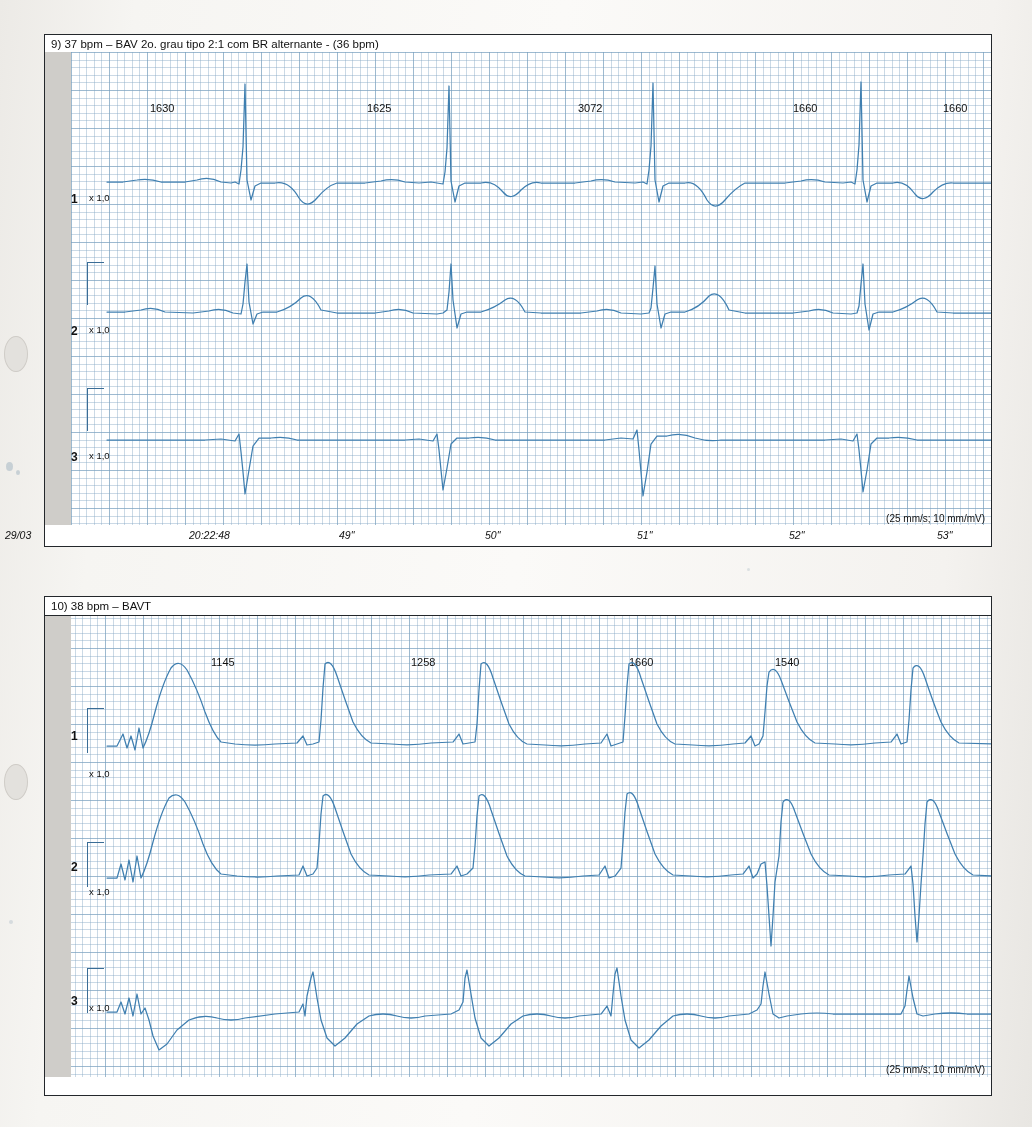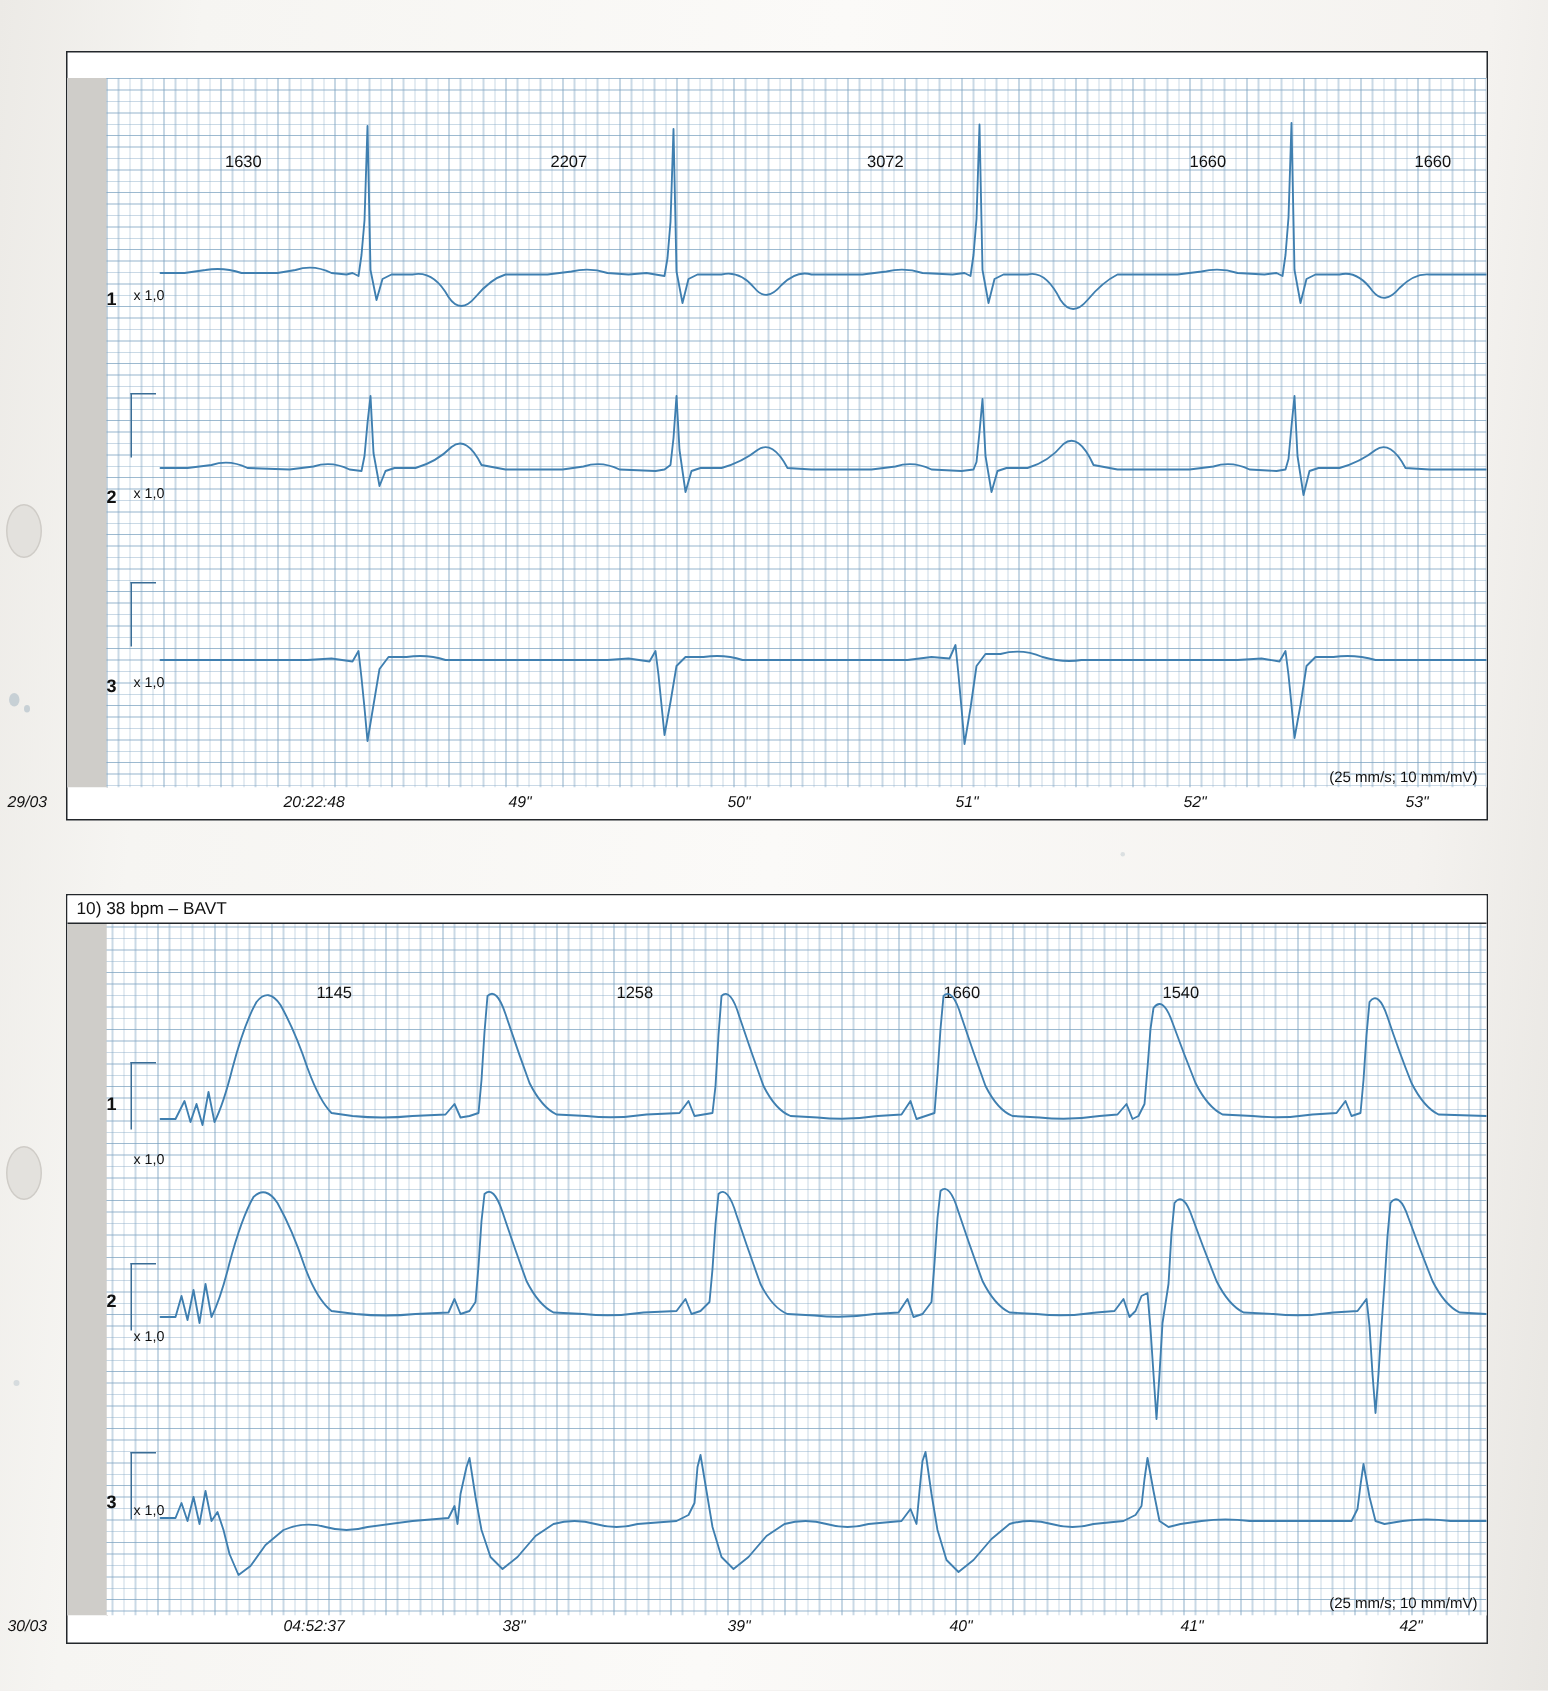--- a/index.html
+++ b/index.html
@@ -94,27 +94,28 @@
 
 <div class="hole" style="left:4px;top:336px;"></div>
 <div class="hole" style="left:4px;top:764px;"></div>
 <div class="speck" style="left:6px;top:462px;width:7px;height:9px;"></div>
 <div class="speck" style="left:16px;top:470px;width:4px;height:5px;"></div>
 <div class="speck" style="left:9px;top:920px;width:4px;height:4px;opacity:.5;"></div>
 <div class="speck" style="left:747px;top:568px;width:3px;height:3px;opacity:.45;"></div>
 
 <div class="strip" style="left:44px;top:34px;width:948px;height:513px;">
 
+  <div class="strip-title">9) 37 bpm – BAV 2o. grau tipo 2:1 com BR alternante - (36 bpm)</div>
 
   <div class="plot" style="top:17px;height:473px;">
     <div class="gutter"></div>
     <div class="grid"></div>
 
     <div class="bpm" style="left:105px;top:50px;">1630</div>
-    <div class="bpm" style="left:322px;top:50px;">2207</div>
+    <div class="bpm" style="left:322px;top:50px;">1625</div>
     <div class="bpm" style="left:533px;top:50px;">3072</div>
     <div class="bpm" style="left:748px;top:50px;">1660</div>
     <div class="bpm" style="left:898px;top:50px;">1660</div>
 
     <div class="lead-num" style="top:140px;left:26px;">1</div>
     <div class="gain" style="top:140px;left:44px;">x 1,0</div>
     <div class="lead-num" style="top:272px;left:26px;">2</div>
     <div class="gain" style="top:272px;left:44px;">x 1,0</div>
     <div class="lead-num" style="top:398px;left:26px;">3</div>
     <div class="gain" style="top:398px;left:44px;">x 1,0</div>
@@ -174,22 +175,13 @@
       <path class="ecg" d="M62,130 L72,130 L78,118 L82,132 L86,120 L90,134 L94,112 L98,132 Q104,120 110,96 Q118,66 126,52 Q134,42 142,54 Q152,72 160,96 Q168,118 176,126 L190,128 Q210,130 230,128 L252,127 L258,120 L262,129 L268,128 L274,126 L276,104 L278,72 L280,48 Q286,42 292,60 Q300,84 308,106 Q316,122 326,127 L346,128 Q366,130 386,127 L408,126 L414,118 L418,128 L424,127 L430,126 L432,108 L434,74 L436,48 Q442,42 448,62 Q456,86 464,108 Q472,124 482,128 L500,129 Q520,131 540,128 L556,127 L562,118 L566,130 L572,128 L578,126 L580,100 L582,70 L584,48 Q590,42 596,62 Q604,86 612,108 Q620,124 630,128 L648,129 Q668,131 688,128 L700,127 L706,120 L710,130 L714,128 L718,120 L720,96 L722,70 L724,56 Q730,48 736,64 Q744,86 752,106 Q760,122 770,127 L790,128 Q810,130 830,127 L846,126 L852,118 L856,128 L862,126 L864,104 L866,74 L868,52 Q874,44 880,62 Q888,86 896,106 Q904,122 914,127 L946,128"></path>
 
       <path class="ecg" d="M62,262 L72,262 L76,248 L80,264 L84,244 L88,266 L92,240 L96,262 Q102,250 108,226 Q116,196 124,182 Q132,174 140,186 Q150,204 158,228 Q166,250 176,258 L192,260 Q212,262 232,260 L254,259 L258,250 L262,260 L268,258 L272,252 L274,228 L276,198 L278,180 Q284,174 290,192 Q298,216 306,238 Q314,254 324,259 L344,260 Q364,262 384,259 L406,258 L412,250 L416,260 L422,258 L428,252 L430,230 L432,200 L434,180 Q440,174 446,194 Q454,218 462,240 Q470,256 480,260 L498,261 Q518,263 538,260 L554,259 L560,250 L564,262 L570,260 L576,252 L578,226 L580,196 L582,178 Q588,172 594,192 Q602,216 610,238 Q618,254 628,259 L646,260 Q666,262 686,259 L698,258 L704,250 L708,262 L712,258 L716,248 L720,246 L722,270 L724,300 L726,330 L728,300 L730,266 L734,240 L736,206 L738,186 Q744,178 750,196 Q758,218 766,238 Q774,254 784,259 L804,260 Q824,262 844,259 L860,258 L866,250 L868,268 L870,300 L872,326 L874,300 L876,268 L878,240 L880,208 L882,186 Q888,178 894,196 Q902,218 910,238 Q918,254 928,259 L946,260"></path>
 
       <path class="ecg" d="M62,396 L72,396 L76,386 L80,398 L84,382 L88,400 L92,378 L96,398 L100,392 L104,404 L108,420 L114,434 L122,428 L132,414 L144,404 Q158,398 172,402 Q186,406 200,402 L230,398 L254,396 L258,388 L260,400 L262,380 L266,362 L268,356 L272,382 L276,404 L282,422 L290,430 L300,422 L312,408 L324,400 Q338,396 352,400 Q366,404 380,400 L406,398 L414,394 L418,386 L420,362 L422,354 L426,378 L430,402 L436,422 L444,430 L454,422 L466,408 L478,400 Q492,396 506,400 Q520,404 534,400 L556,398 L562,390 L566,400 L568,378 L570,358 L572,352 L576,380 L580,404 L586,424 L594,432 L604,424 L616,410 L628,400 Q642,396 656,400 Q670,404 684,400 L704,398 L712,394 L716,388 L718,370 L720,356 L724,378 L728,398 L734,402 L742,400 L756,398 Q772,396 788,398 L810,398 L856,398 L860,390 L862,374 L864,360 L868,382 L872,398 L878,400 L890,398 Q906,396 922,398 L946,398"></path>
     </svg>
   </div>
 
   <div class="speed" style="bottom:20px;">(25 mm/s; 10 mm/mV)</div>
 
-  <div class="axis">
-    <span style="left:-40px;">30/03</span>
-    <span style="left:144px;">04:52:37</span>
-    <span style="left:290px;">38"</span>
-    <span style="left:440px;">39"</span>
-    <span style="left:588px;">40"</span>
-    <span style="left:742px;">41"</span>
-    <span style="left:888px;">42"</span>
-  </div>
 </div>
 
 </body></html>

